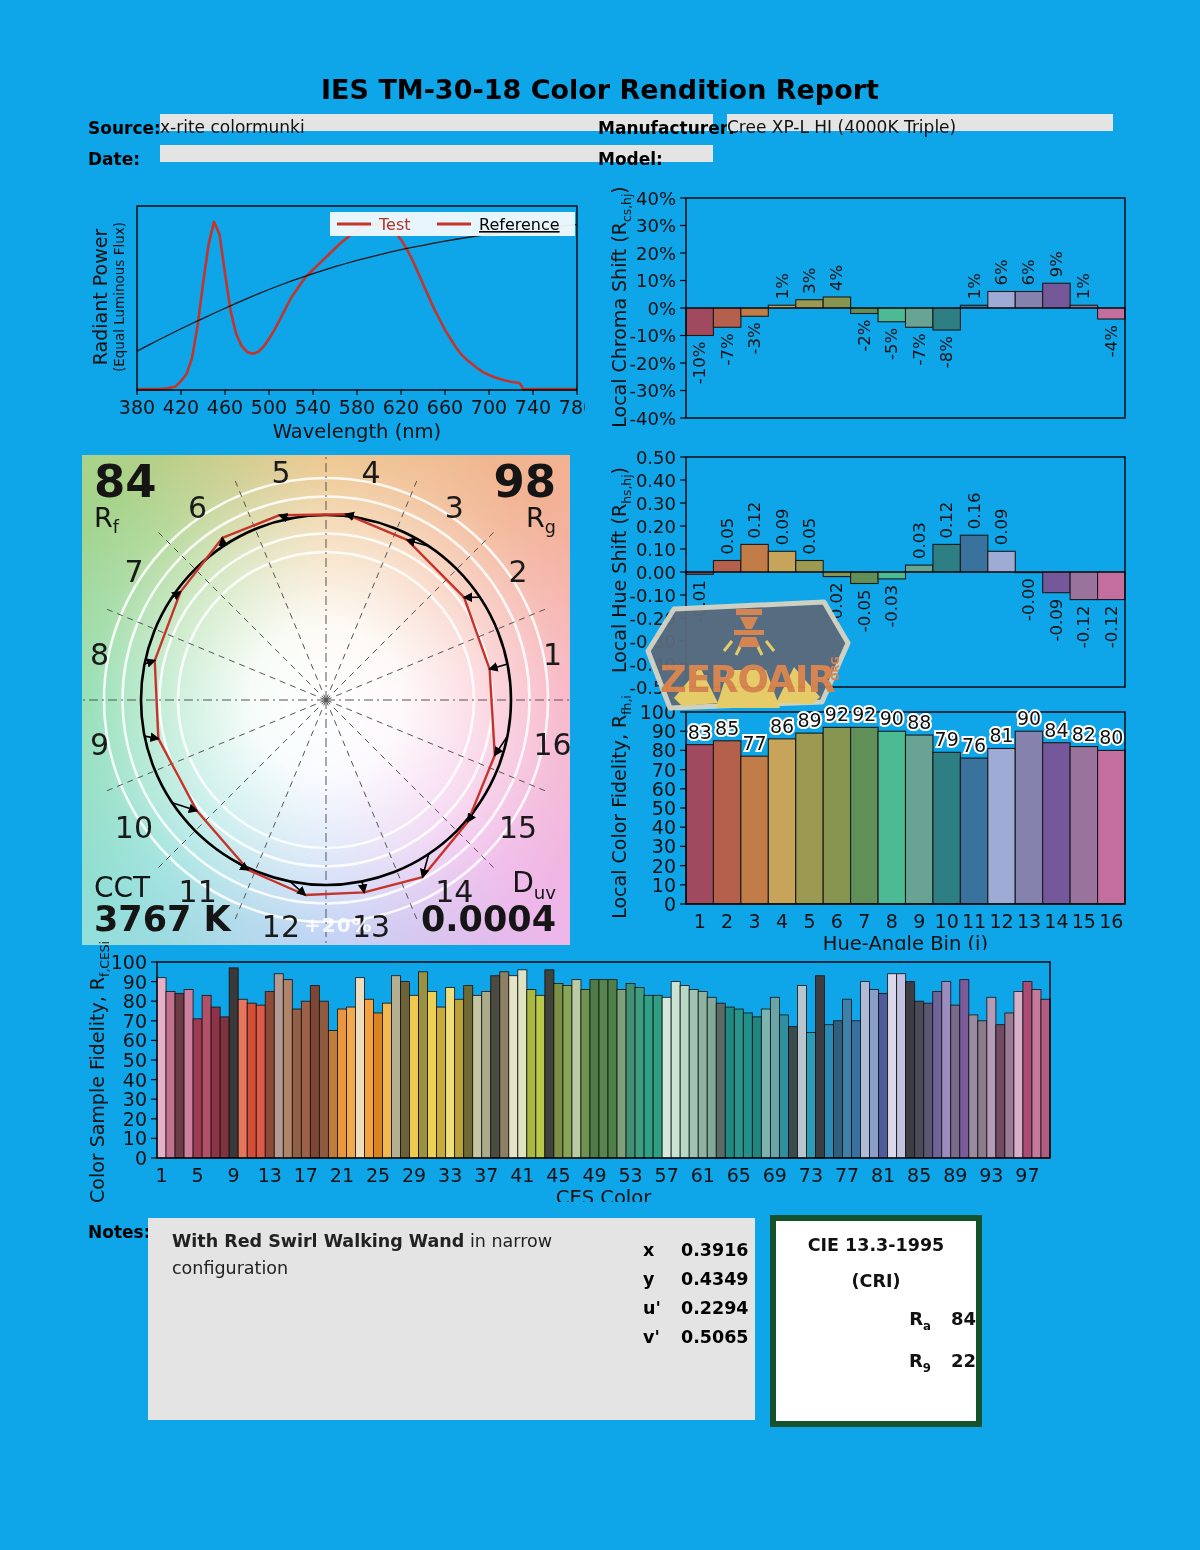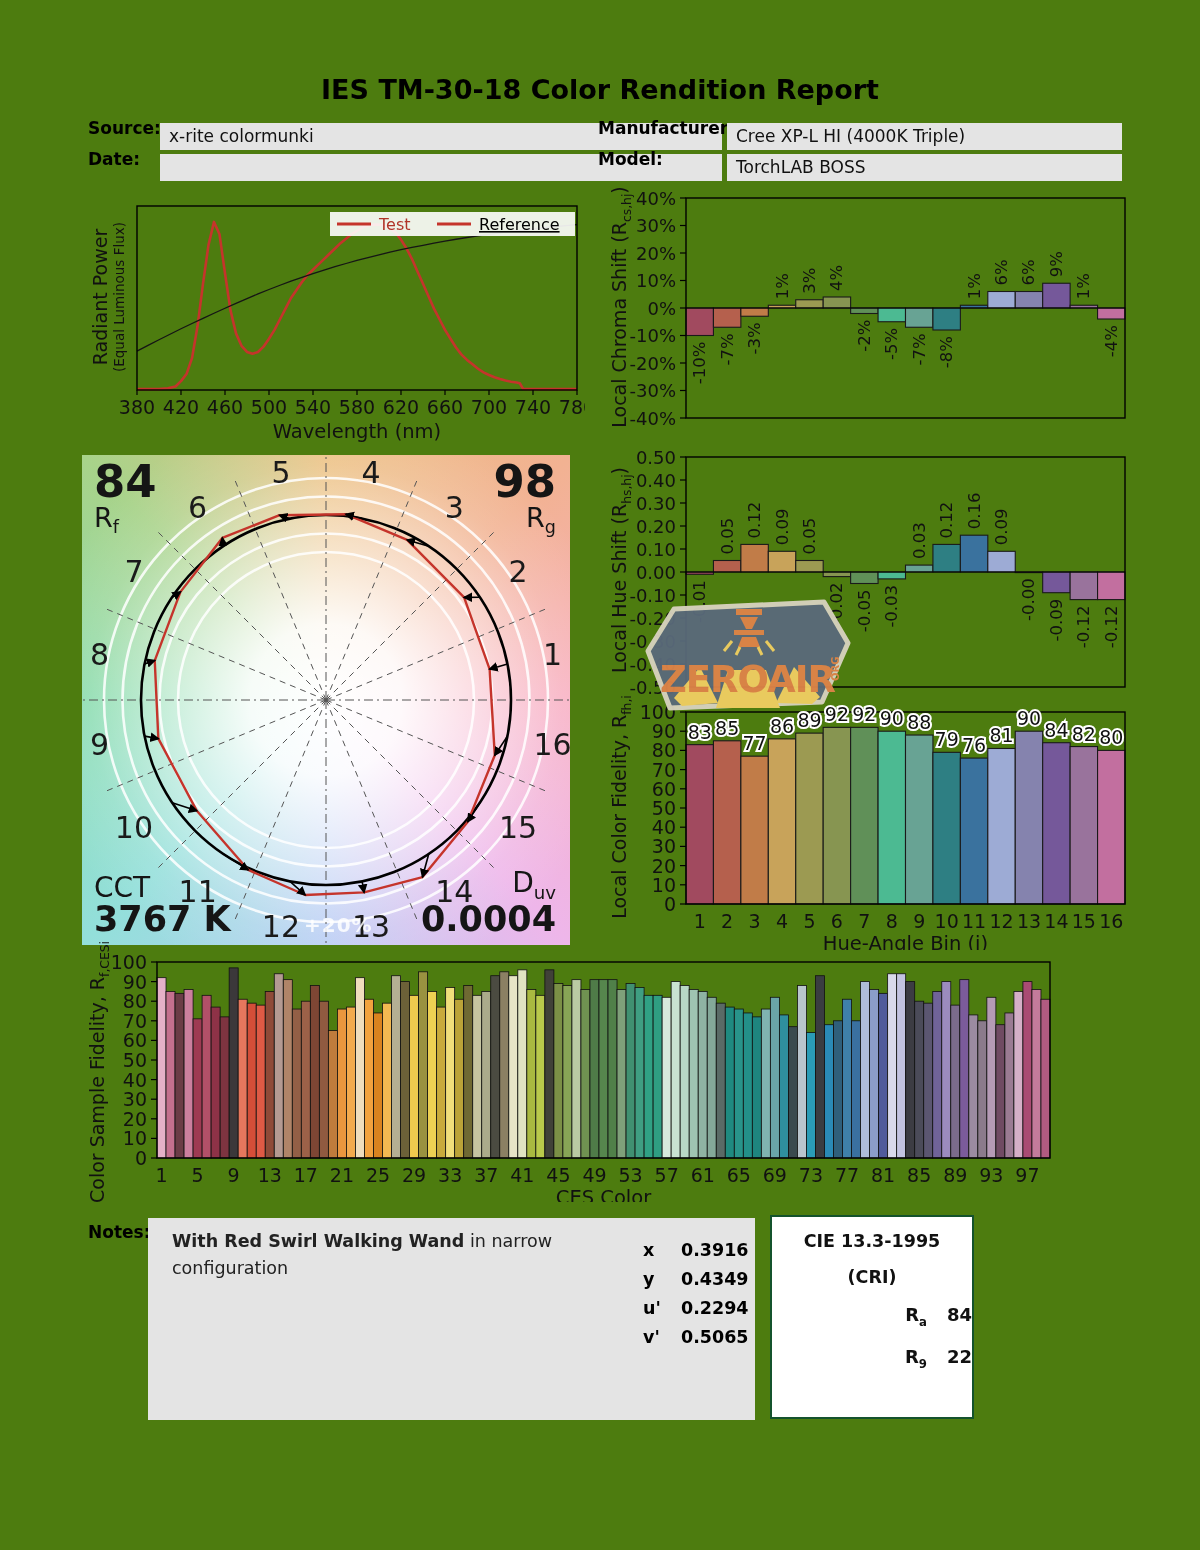--- a/index.html
+++ b/index.html
@@ -1,21 +1,21 @@
 <!DOCTYPE html>
 <html><head>
 <meta charset="utf-8">
 <style>
   html,body{margin:0;padding:0;background:#fff;}
-  #page{position:relative;width:1200px;height:1550px;background:#4d7c0f;
+  #page{position:relative;width:1200px;height:1550px;background:#0ea5e9;
         font-family:"DejaVu Sans","Liberation Sans",sans-serif;color:#111;overflow:hidden;}
   .abs{position:absolute;}
   #title{top:74px;left:0;width:1200px;text-align:center;font-size:27px;font-weight:bold;color:#000;}
   .hlabel{font-size:17px;font-weight:bold;color:#000;}
-  .hbox{background:#e4e4e4;height:27px;font-size:17px;line-height:27px;padding-left:9px;color:#111;margin-top:9px;}
+  .hbox{background:#e4e4e4;height:17px;font-size:17px;line-height:27px;color:#111;}
   .vlab{position:absolute;transform:translate(-50%,-50%) rotate(-90deg);white-space:nowrap;
         font-size:19px;color:#111;text-align:center;}
   .vlab .small{font-size:13.5px;}
   sub{font-size:0.65em;}
   .chart{position:absolute;}
   
   #vector{left:82px;top:455px;width:488px;height:490px;
     background:
       radial-gradient(circle at 50% 50%, rgba(255,255,255,1) 0%, rgba(255,255,255,0.92) 22%,
                       rgba(255,255,255,0.55) 45%, rgba(255,255,255,0.15) 68%, rgba(255,255,255,0) 85%),
@@ -28,21 +28,21 @@
   .corner .rsub{font-size:27px;margin-top:0px;}
   .corner .lab{font-size:28px;}
   .corner .val{font-size:35px;font-weight:bold;}
   #ringlab{position:absolute;left:222px;top:458px;font-size:20px;color:rgba(255,255,255,0.85);
            font-weight:bold;letter-spacing:1px;}
   
   #notes-box{left:148px;top:1218px;width:607px;height:202px;background:#e4e4e4;
              font-size:17.5px;padding:10px 24px;box-sizing:border-box;color:#222;}
   #notes-box .wrap{width:390px;line-height:1.55;}
   .chrrow{position:absolute;font-size:17.5px;font-weight:bold;color:#000;}
-  #cie-box{left:770px;top:1215px;width:200px;height:200px;border:2px solid #14532d;background:#fff;}
+  #cie-box{left:770px;top:1215px;width:200px;height:200px;border:6px solid #14532d;background:#fff;}
   #cie-box .t{margin-top:14px;text-align:center;font-weight:bold;font-size:17.5px;}
   #cie-box .s{margin-top:16px;text-align:center;font-weight:bold;font-size:17.5px;}
   #cie-box .row{margin-top:17px;text-align:right;font-weight:bold;font-size:18px;}
   #cie-box .row .v{display:inline-block;margin-left:20px;}
   #footer{top:1432px;left:0;width:1200px;text-align:center;font-size:17.5px;font-weight:bold;}
   #watermark{left:640px;top:597px;width:215px;height:118px;opacity:0.95;z-index:6;}
 </style>
 </head>
 <body>
 
@@ -50,21 +50,20 @@
 
   <div id="title" class="abs">IES TM-30-18 Color Rendition Report</div>
 
   <div class="abs hlabel" style="left:88px;top:118px;">Source:</div>
   <div class="abs hbox" style="left:160px;top:114px;width:553px;">x-rite colormunki</div>
   <div class="abs hlabel" style="left:598px;top:118px;">Manufacturer:</div>
   <div class="abs hbox" style="left:727px;top:114px;width:386px;">Cree XP-L HI (4000K Triple)</div>
   <div class="abs hlabel" style="left:88px;top:149px;">Date:</div>
   <div class="abs hbox" style="left:160px;top:145px;width:553px;"></div>
   <div class="abs hlabel" style="left:598px;top:149px;">Model:</div>
-  <div class="abs hbox" style="left:727px;top:145px;width:386px;">TorchLAB BOSS</div>
 
   <div class="chart" id="spectral" style="left:85px;top:192px;width:500px;height:255px;"><svg width="500" height="255" viewBox="0 0 500 255">
         <polyline points="52,197.11538461538464 74,197.11538461538464 82.80000000000001,196.23076923076923 90.5,194.46153846153845 96,189.15384615384613 101.5,182.0769230769231 107,166.15384615384616 112.5,134.30769230769232 118,91.84615384615385 123.5,52.92307692307694 129,29.923076923076934 134.5,42.307692307692314 140,81.23076923076923 145.5,118.3846153846154 151,141.3846153846154 156.5,153.76923076923077 162,159.96153846153848 167.5,161.73076923076923 173,159.96153846153848 178.5,154.65384615384616 184,146.69230769230768 189.5,137.84615384615384 195,127.23076923076924 200.5,116.61538461538461 206,106 211.5,98.03846153846155 217,90.07692307692308 222.5,83 228,77.6923076923077 233.5,72.38461538461539 239,67.07692307692308 244.5,61.769230769230774 250,56.46153846153846 255.5,51.15384615384617 261,46.73076923076924 266.5,42.307692307692314 272,38.769230769230774 277.5,35.230769230769226 283,33.46153846153846 288.5,32.57692307692307 294,32.57692307692307 299.5,33.46153846153846 305,36.11538461538461 310.5,40.53846153846154 316,47.61538461538462 321.5,56.46153846153846 327,67.07692307692308 332.5,79.46153846153845 338,91.84615384615385 343.5,104.23076923076923 349,116.61538461538461 354.5,127.23076923076924 360,137.84615384615384 365.5,146.69230769230768 371,155.53846153846155 376.5,162.6153846153846 382,167.9230769230769 387.5,172.34615384615384 393,176.76923076923077 398.5,180.30769230769232 404,182.96153846153848 409.5,185.26153846153846 415,187.03076923076924 420.5,188.44615384615383 426,189.68461538461537 431.5,190.56923076923076 434.8,191.27692307692308 438.09999999999997,196.93846153846155 448,197.11538461538464 492,197.11538461538464" fill="none" stroke="#c5342b" stroke-width="2.6" stroke-linejoin="round"></polyline>
         <polyline points="52,159.0769230769231 63,153.4153846153846 74,147.75384615384615 85,142.26923076923077 96,136.7846153846154 107,131.47692307692307 118,126.34615384615384 129,121.21538461538462 140,116.26153846153846 151,111.3076923076923 162,106.53076923076922 173,101.93076923076923 184,97.50769230769232 195,93.26153846153846 206,89.19230769230771 217,85.3 228,81.58461538461538 239,78.04615384615384 250,74.6846153846154 261,71.5 272,68.4923076923077 283,65.66153846153847 294,62.83076923076923 305,60.176923076923075 316,57.699999999999996 327,55.4 338,53.27692307692309 349,51.15384615384617 360,49.20769230769232 371,47.26153846153847 382,45.4923076923077 393,43.900000000000006 404,42.307692307692314 415,40.892307692307696 426,39.47692307692308 437,38.238461538461536 448,37 459,35.761538461538464 470,34.7 481,33.638461538461534 492,32.57692307692307" fill="none" stroke="#151515" stroke-width="1.3" stroke-linejoin="round"></polyline>
         <line x1="52" y1="198" x2="52" y2="203" stroke="#000" stroke-width="1.2"></line>
         <text x="52" y="222" font-size="19" fill="#111" text-anchor="middle" font-family="DejaVu Sans, Liberation Sans, sans-serif">380</text>
         <line x1="96" y1="198" x2="96" y2="203" stroke="#000" stroke-width="1.2"></line>
         <text x="96" y="222" font-size="19" fill="#111" text-anchor="middle" font-family="DejaVu Sans, Liberation Sans, sans-serif">420</text>
         <line x1="140" y1="198" x2="140" y2="203" stroke="#000" stroke-width="1.2"></line>
         <text x="140" y="222" font-size="19" fill="#111" text-anchor="middle" font-family="DejaVu Sans, Liberation Sans, sans-serif">460</text>

